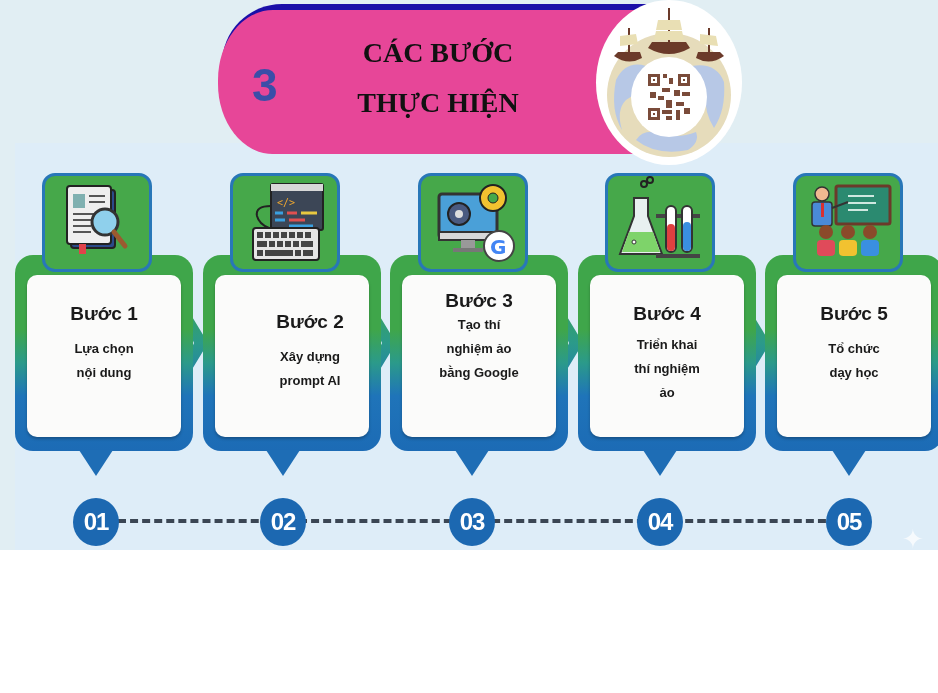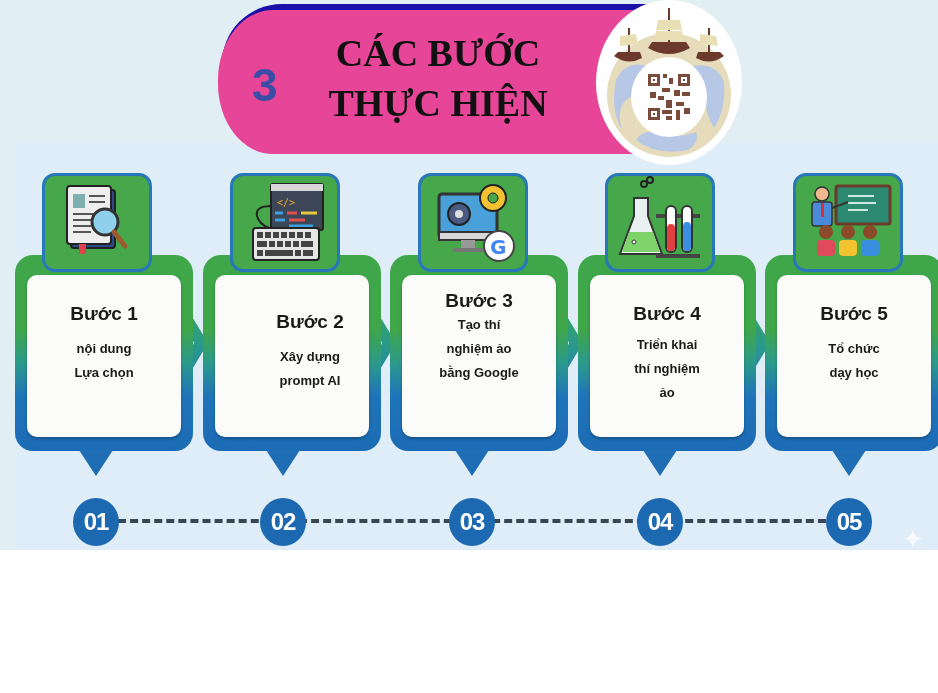--- a/index.html
+++ b/index.html
@@ -9,21 +9,21 @@
   .panel { position:absolute; left:15px; top:143px; width:923px; height:407px; background:#deedf8; }
 
   
   .banner-shadow { position:absolute; left:222px; top:4px; width:440px; height:150px;
                    background:#1a0fa8; border-radius:60px 0 0 60px; }
   .banner { position:absolute; left:218px; top:10px; width:430px; height:144px;
             background:#e74698; border-radius:55px 0 0 55px / 70px 0 0 70px; }
   .banner-number { position:absolute; left:252px; top:58px; font-size:46px; font-weight:bold;
                    color:#3a4ea8; font-family:"Liberation Sans", sans-serif; }
   .banner-title { position:absolute; left:318px; top:28px; width:240px; text-align:center;
-                  font-family:"Liberation Serif", serif; font-weight:bold; font-size:38px;
+                  font-family:"Liberation Serif", serif; font-weight:bold; font-size:28px;
                   line-height:50px; color:#111111; }
 
   
   .logo { position:absolute; left:596px; top:0px; width:146px; height:165px; border-radius:50%;
           background:#ffffff; overflow:hidden; }
   .logo svg { position:absolute; left:0; top:0; }
 
   
   .card { position:absolute; top:255px; width:178px; height:196px; border-radius:18px;
           background:linear-gradient(to bottom, #3fa64a 0%, #3fa64a 38%, #2b9a8a 55%, #1f74b9 72%, #1c6bb5 100%); }
@@ -136,22 +136,22 @@
 </svg>
 <svg class="arrow" style="left:742px;" viewBox="0 0 28 110">
   <path d="M0 0 L8 0 L8 22 L28 55 L8 88 L8 110 L0 110 L0 86 L14 55 L0 24Z" fill="url(#ag)"></path>
 </svg>
 
 <div class="card" style="left:15px;">
   <div class="card-inner">
     <div class="card-text" style="top:28px;">
       <div class="step-label">Bước 1</div>
       <div class="step-desc">
+        <div>Lựa chọn</div>
         <div>nội dung</div>
-        <div>Lựa chọn</div>
       </div>
     </div>
   </div>
 </div>
 <div class="pointer" style="left:79px; top:450px;"></div>
 <div class="icon-box" style="left:42px;">
   <svg width="104" height="93" viewBox="0 0 104 93">
     <rect x="26" y="14" width="44" height="58" rx="3" fill="#2b4a8a" stroke="#222" stroke-width="2"></rect>
     <rect x="22" y="10" width="44" height="58" rx="3" fill="#eeeeee" stroke="#222" stroke-width="2"></rect>
     <rect x="28" y="18" width="12" height="14" fill="#7fb0b0"></rect>

